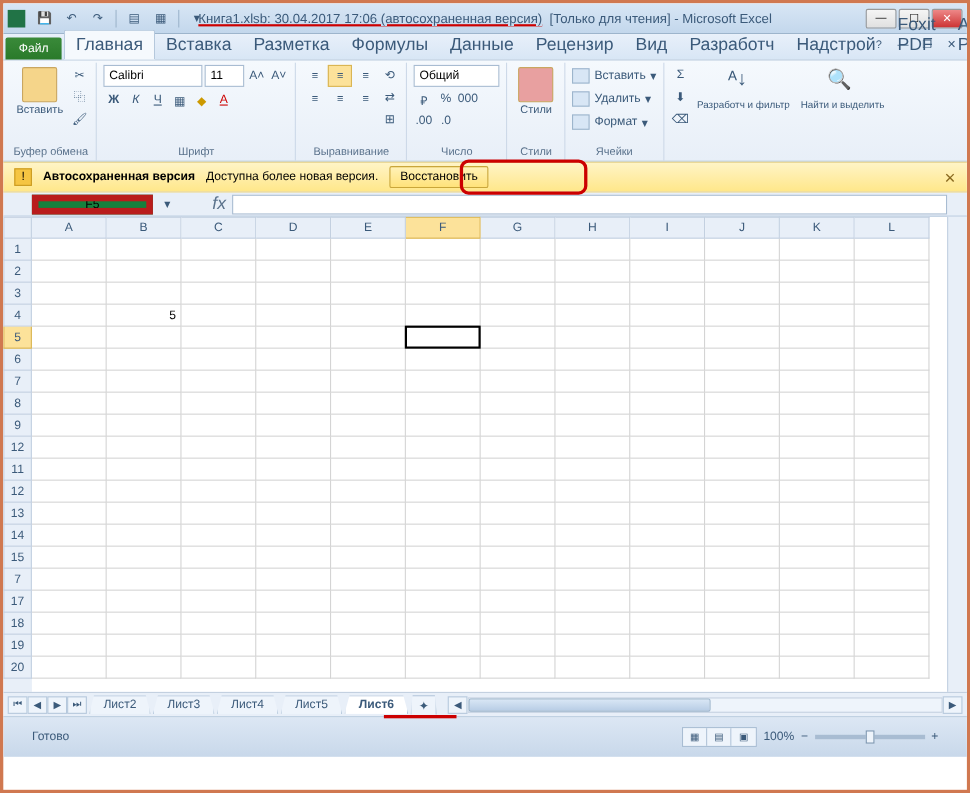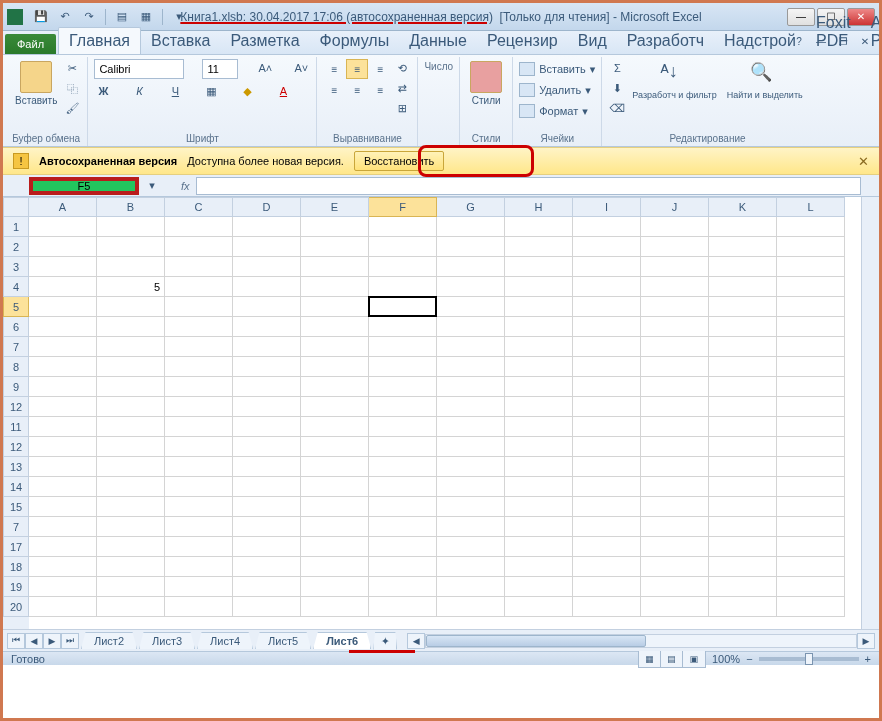--- a/index.html
+++ b/index.html
@@ -21,40 +21,40 @@
 .doc-ctrls { position: absolute; right: 4px; top: 2px; display: flex; gap: 2px; }
 .doc-btn { width: 20px; height: 16px; font-size: 10px; display: flex; align-items: center; justify-content: center; color: #3b5a7a; }
 .ribbon { height: 92px; background: linear-gradient(#f5f9fd,#e8eff8); border-bottom: 1px solid #b5c8dc; display: flex; padding: 2px 2px 0; }
 .rgroup { border-right: 1px solid #cdd9e8; padding: 2px 6px 0; display: flex; flex-direction: column; }
 .rgroup-body { flex: 1; display: flex; align-items: flex-start; gap: 2px; }
 .rgroup-label { font-size: 10px; color: #5a728c; text-align: center; padding: 2px 0; }
 .big-btn { display: flex; flex-direction: column; align-items: center; gap: 2px; padding: 2px 4px; font-size: 10px; color: #3b5a7a; }
 .big-icon { width: 32px; height: 32px; background: #f5d58a; border: 1px solid #c9a660; border-radius: 2px; }
 .mini-stack { display: flex; flex-direction: column; gap: 2px; }
 .mini-btn { width: 18px; height: 18px; border: 1px solid transparent; font-size: 11px; display: flex; align-items: center; justify-content: center; color: #3b5a7a; }
-.font-row { display: flex; gap: 18px; }
+.font-row { display: flex; gap: 2px; align-items: center; }
 .font-select { height: 20px; border: 1px solid #a8bcd2; background: #fff; font-size: 11px; padding: 0 4px; }
 .align-grid { display: grid; grid-template-columns: repeat(3, 22px); grid-template-rows: repeat(2, 20px); gap: 1px; }
 .align-btn { border: 1px solid transparent; font-size: 10px; display: flex; align-items: center; justify-content: center; color: #3b5a7a; }
 .align-active { background: #fce29a; border: 1px solid #d9b554; }
 .num-col { display: flex; flex-direction: column; gap: 2px; }
 .num-select { height: 20px; width: 78px; border: 1px solid #a8bcd2; background: #fff; font-size: 11px; padding: 0 4px; }
 .cells-col { display: flex; flex-direction: column; gap: 1px; font-size: 11px; color: #3b5a7a; }
 .cells-item { display: flex; align-items: center; gap: 4px; height: 20px; }
 .cells-icon { width: 16px; height: 14px; background: #d8e6f5; border: 1px solid #9db5cc; }
 .edit-col { display: flex; flex-direction: column; gap: 2px; }
 .infobar { height: 28px; background: linear-gradient(#fff4c6,#ffe78a); border-top: 1px solid #e5cf80; border-bottom: 1px solid #e5cf80; display: flex; align-items: center; padding: 0 10px; gap: 10px; font-size: 11px; position: relative; }
 .info-icon { width: 16px; height: 16px; background: #f5c542; border: 1px solid #c99a20; display: flex; align-items: center; justify-content: center; font-size: 11px; }
 .info-title { font-weight: bold; }
 .restore-btn { background: linear-gradient(#fff2b8,#ffe27a); border: 1px solid #c9a63a; padding: 3px 9px; font-size: 11px; border-radius: 2px; cursor: pointer; }
 .restore-ring { position: absolute; border: 3px solid #c00; border-radius: 8px; width: 116px; height: 32px; left: 415px; top: -3px; pointer-events: none; }
 .info-close { margin-left: auto; font-size: 13px; color: #8a6a20; cursor: pointer; }
 .namebox-row { height: 22px; background: #e8eff8; border-bottom: 1px solid #b5c8dc; display: flex; align-items: center; }
-.namebox { width: 110px; height: 18px; background: #22c55e; border: 4px solid #b91c1c; margin: 0 4px 0 26px; font-size: 11px; text-align: center; }
-.fx-label { font-size: 11px; font-style: italic; color: #5a728c; margin: 0 6px 0 20px; }
+.namebox { width: 110px; height: 18px; background: #15803d; border: 6px solid #b91c1c; margin: 0 4px 0 26px; font-size: 11px; text-align: center; }
+.fx-label { font-size: 16px; font-style: italic; color: #5a728c; margin: 0 6px 0 32px; }
 .fx-area { flex: 1; background: #fff; border: 1px solid #a8bcd2; height: 18px; margin-right: 18px; }
 .grid-wrap { display: flex; height: 432px; }
 .rowhdrs { width: 26px; background: #e8eff8; }
 .corner { height: 20px; border: 1px solid #c3d0e0; background: #e8eff8; }
 .rowhdr { height: 20px; border: 1px solid #c3d0e0; border-top: none; font-size: 11px; color: #3b5a7a; display: flex; align-items: center; justify-content: center; }
 .rowhdr.sel { background: #fce29a; border-color: #d9b554; }
 .grid-main { flex: 1; overflow: hidden; }
 .colhdrs { display: flex; height: 20px; }
 .colhdr { width: 68px; border: 1px solid #c3d0e0; border-left: none; background: #e8eff8; font-size: 11px; color: #3b5a7a; display: flex; align-items: center; justify-content: center; }
 .colhdr.sel { background: #fce29a; border-color: #d9b554; }
@@ -66,21 +66,21 @@
 .sheet-tabs { height: 22px; background: #e8eff8; border-top: 1px solid #c3d0e0; display: flex; align-items: center; padding: 0 4px; position: relative; font-size: 11px; }
 .nav-btns { display: flex; gap: 0; }
 .nav-btn { width: 18px; height: 16px; border: 1px solid #b5c8dc; background: #eef4fb; font-size: 9px; display: flex; align-items: center; justify-content: center; color: #3b5a7a; }
 .stab { padding: 2px 12px; background: #eef4fb; border: 1px solid #b5c8dc; border-bottom: none; margin-left: 2px; color: #3b5a7a; clip-path: polygon(8% 0, 92% 0, 100% 100%, 0 100%); }
 .stab.active { background: #fff; font-weight: bold; }
 .stab-new { width: 24px; padding: 2px 0; text-align: center; }
 .sheet-underline { position: absolute; bottom: -2px; height: 3px; background: #c00; width: 66px; left: 346px; pointer-events: none; }
 .hscroll-area { flex: 1; display: flex; align-items: center; margin-left: 10px; }
 .hscroll-track { flex: 1; height: 14px; background: #eef4fb; border: 1px solid #c3d0e0; position: relative; }
 .hscroll-thumb { position: absolute; height: 12px; background: linear-gradient(#d8e6f5,#b8cde5); border: 1px solid #9db5cc; border-radius: 2px; }
-.statusbar { height: 14px; background: linear-gradient(#dce7f4,#c8d8ea); border-top: 1px solid #b5c8dc; display: flex; align-items: center; padding: 0 8px; font-size: 11px; color: #3b5a7a; text-align: center; }
+.statusbar { height: 37px; background: linear-gradient(#dce7f4,#c8d8ea); border-top: 1px solid #b5c8dc; display: flex; align-items: center; padding: 0 26px; font-size: 11px; color: #3b5a7a; text-align: center; }
 .status-right { margin-left: auto; display: flex; align-items: center; gap: 6px; }
 .view-btns { display: flex; border: 1px solid #a8bcd2; }
 .view-btn { width: 22px; height: 16px; border-right: 1px solid #a8bcd2; background: #eef4fb; font-size: 9px; display: flex; align-items: center; justify-content: center; }
 .zoom-slider { width: 100px; height: 4px; background: #a8bcd2; position: relative; }
 .zoom-thumb { position: absolute; width: 8px; height: 12px; background: #eef4fb; border: 1px solid #7a94b0; top: -4px; left: 46px; }
 </style>
 </head>
 <body>
 
 <div class="titlebar">
@@ -184,20 +184,34 @@
       <div class="mini-stack">
         <div class="mini-btn">⟲</div>
         <div class="mini-btn">⇄</div>
         <div class="mini-btn">⊞</div>
       </div>
     </div>
     <div class="rgroup-label">Выравнивание</div>
   </div>
 
   <div class="rgroup">
+    <div class="rgroup-body">
+      <div class="num-col">
+        <input class="num-select" value="Общий" style="">
+        <div class="font-row">
+          <div class="mini-btn">₽</div>
+          <div class="mini-btn">%</div>
+          <div class="mini-btn">000</div>
+        </div>
+        <div class="font-row">
+          <div class="mini-btn">.00</div>
+          <div class="mini-btn">.0</div>
+        </div>
+      </div>
+    </div>
     <div class="rgroup-label">Число</div>
   </div>
 
   <div class="rgroup">
     <div class="rgroup-body">
       <div class="big-btn">
         <div class="big-icon" style="background:#e8a0a0"></div>
         <span>Стили</span>
       </div>
     </div>
@@ -224,21 +238,20 @@
       </div>
       <div class="big-btn">
         <div style="width:28px;height:28px;font-size:18px">ᴬ↓</div>
         <span style="font-size:9px;line-height:1">Разработч и фильтр</span>
       </div>
       <div class="big-btn">
         <div style="width:28px;height:28px;font-size:18px">🔍</div>
         <span style="font-size:9px;line-height:1">Найти и выделить</span>
       </div>
     </div>
-    <div class="rgroup-label">Редактирование</div>
   </div>
 </div>
 
 <div class="infobar">
   <div class="info-icon">!</div>
   <span class="info-title">Автосохраненная версия</span>
   <span>Доступна более новая версия.</span>
   <button class="restore-btn">Восстановить</button>
   <div class="restore-ring"></div>
   <div class="info-close">✕</div>

